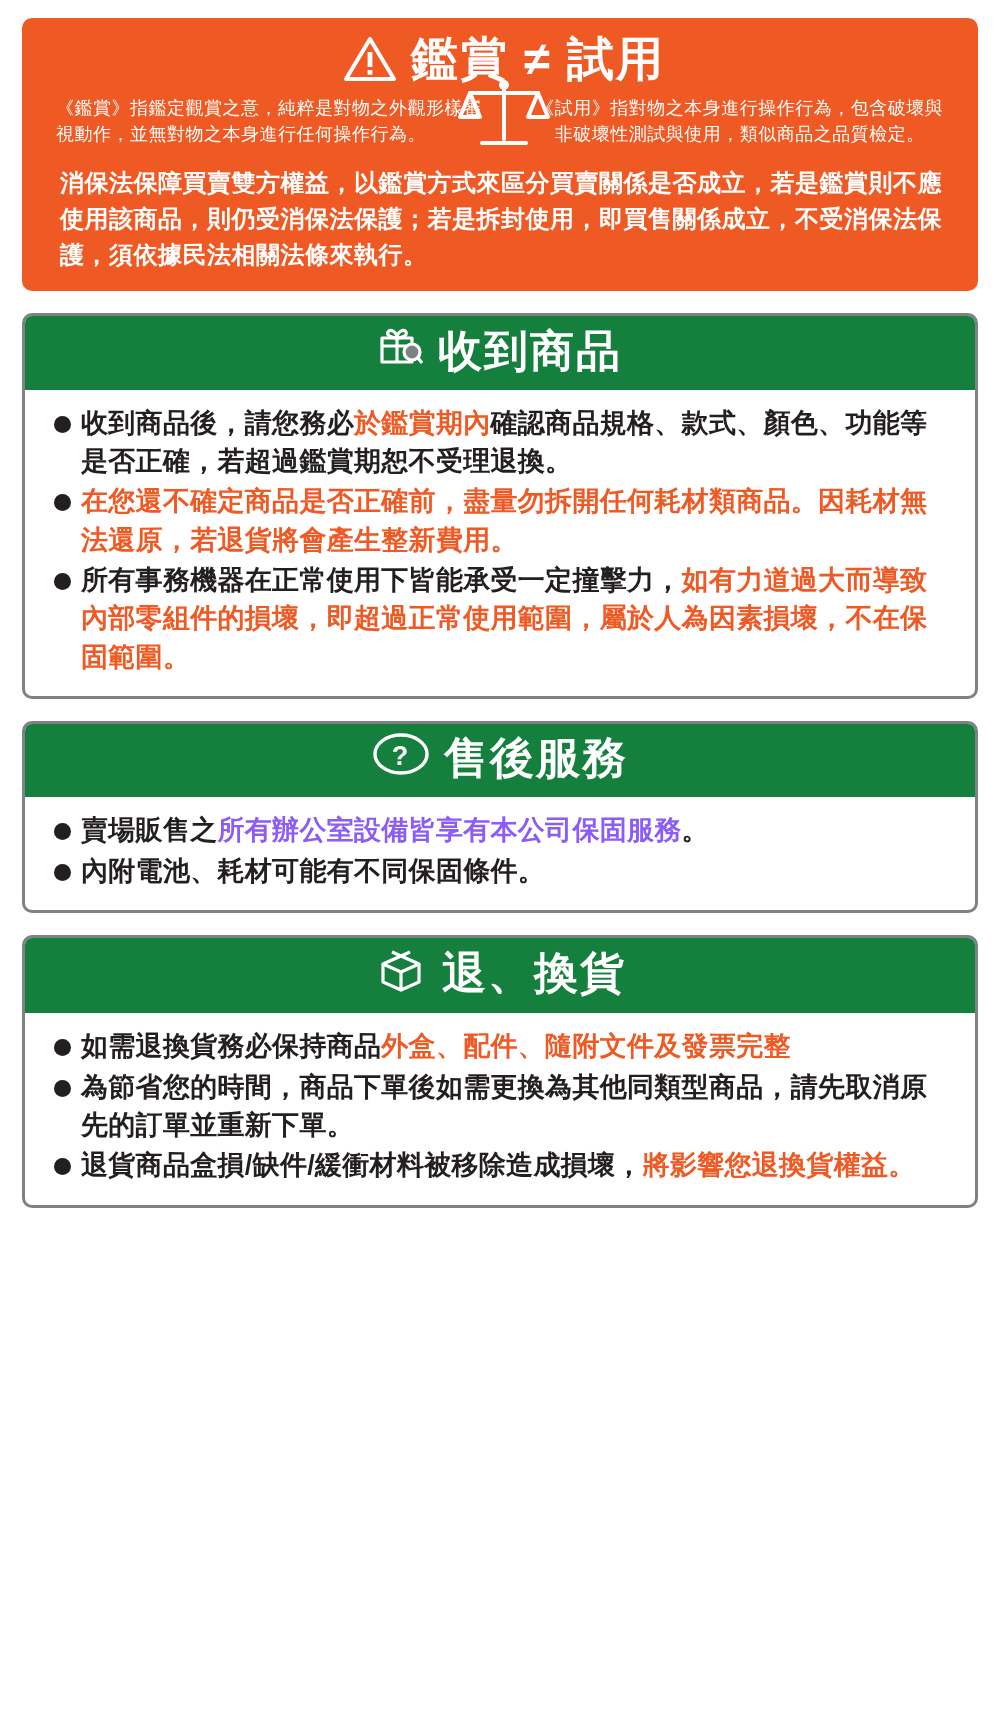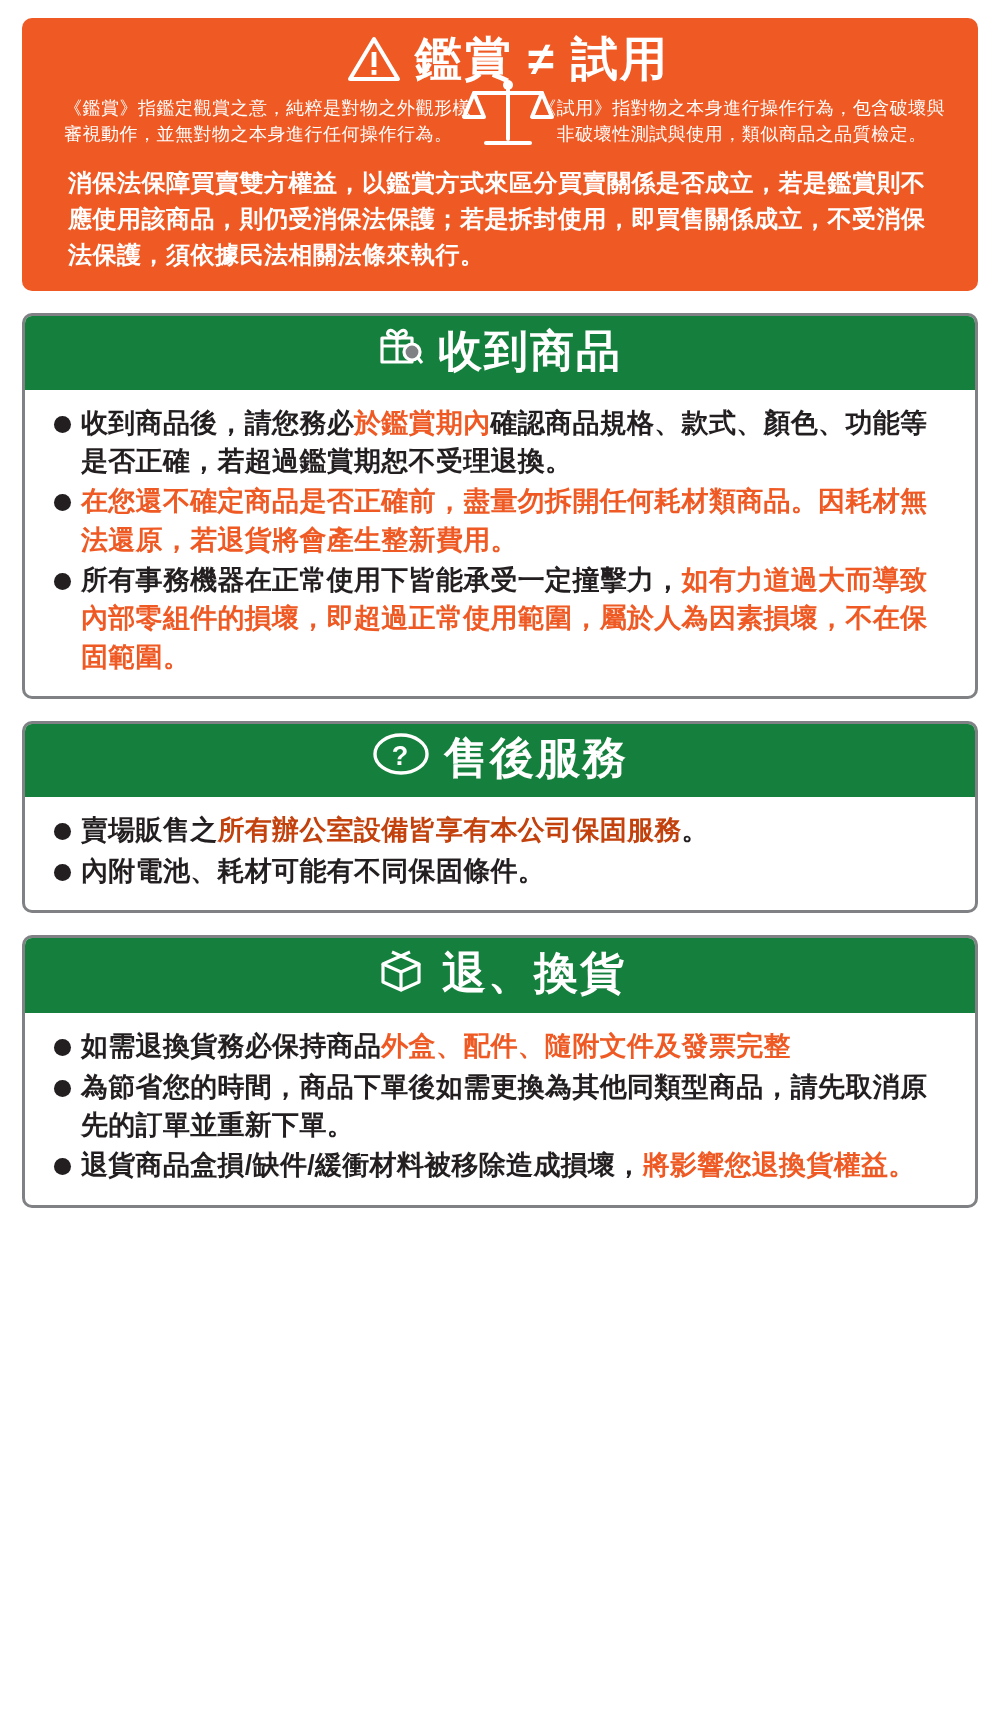--- a/index.html
+++ b/index.html
@@ -20,21 +20,21 @@
     position: relative;
     box-sizing: border-box;
     padding: 0 22px;
   }
 
   
   .orange-block {
     background: #ef5a24;
     border-radius: 10px;
     margin-top: 18px;
-    padding: 14px 0 18px 16px;
+    padding: 14px 0 18px 8px;
     color: #ffffff;
     position: relative;
     overflow: hidden;
   }
   .orange-title {
     text-align: center;
     font-size: 47px;
     font-weight: bold;
     letter-spacing: 2px;
     line-height: 1.15;
@@ -123,21 +123,21 @@
   .dot {
     flex: 0 0 auto;
     width: 17px;
     height: 17px;
     border-radius: 50%;
     background: #231f20;
     margin: 12px 10px 0 0;
   }
   .bullet-text { flex: 1 1 auto; }
   .hl-o { color: #ef5a24; }
-  .hl-g { color: #c2410c; }
+  .hl-g { color: #8b5cf6; }
 </style>
 </head>
 <body>
 
 <div class="page">
 
   <div class="orange-block">
     <div class="orange-title">
       <span class="warn-icon">
         <svg width="54" height="46" viewBox="0 0 54 46" aria-hidden="true">

